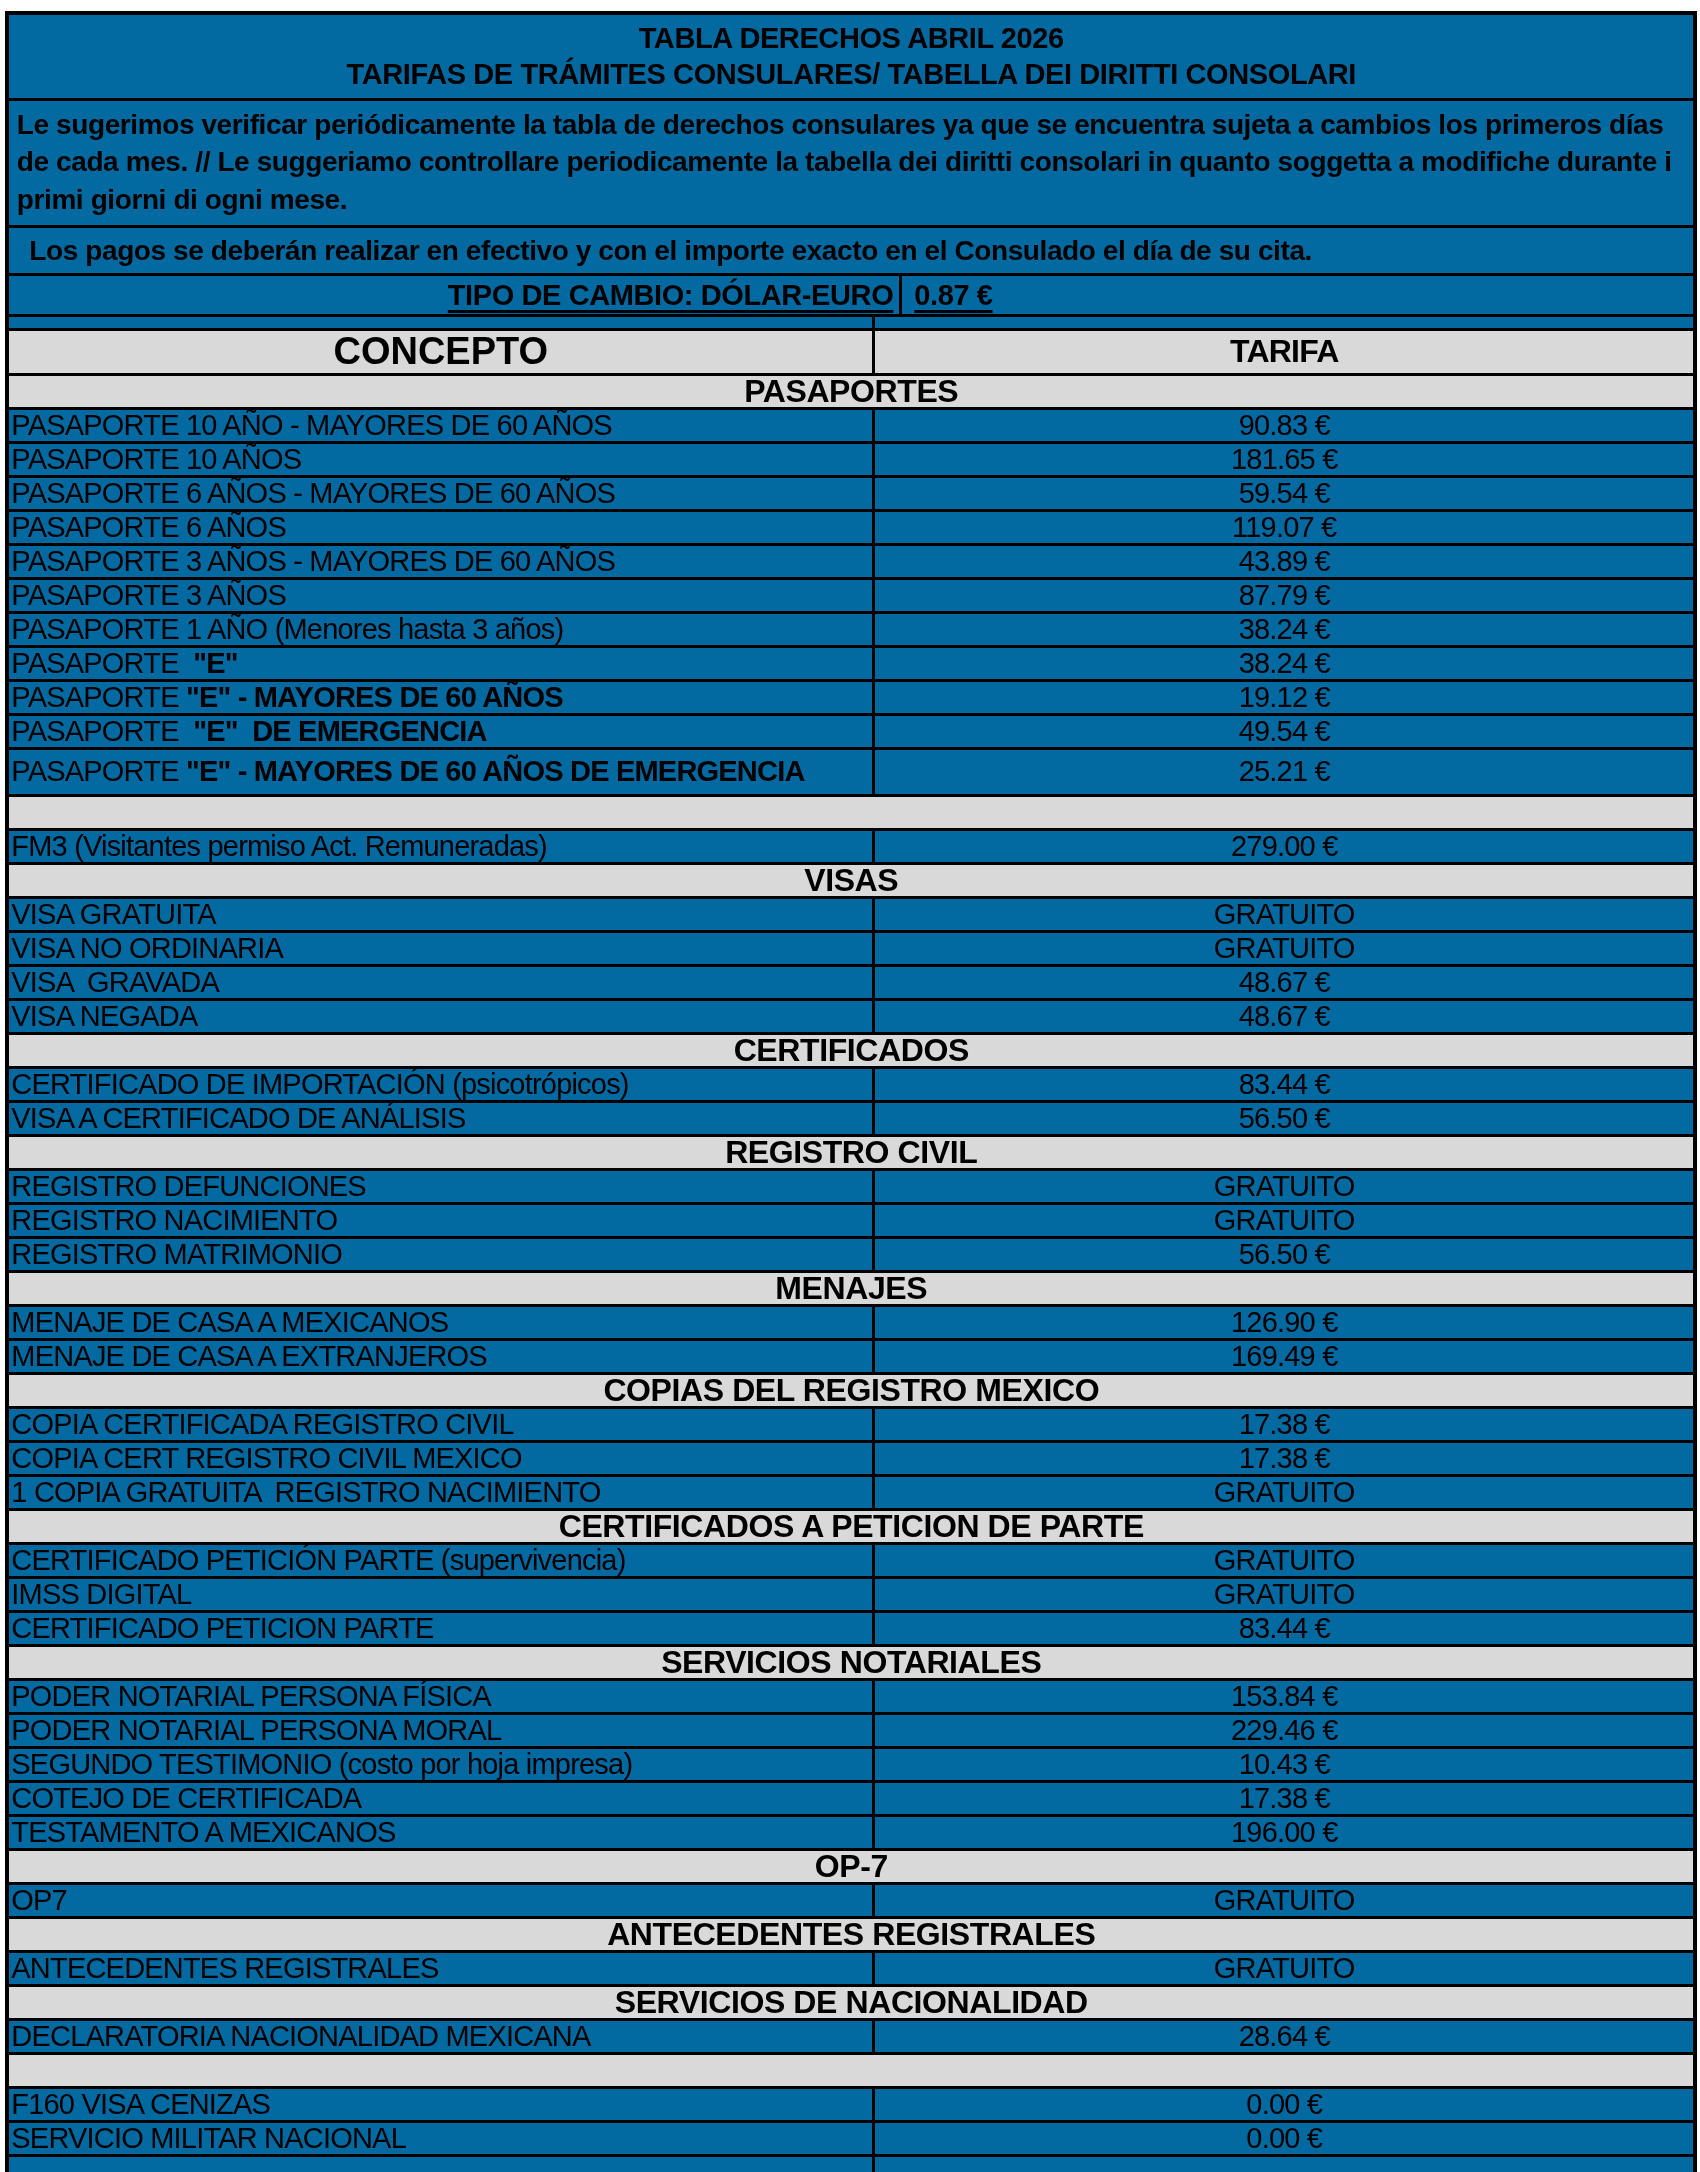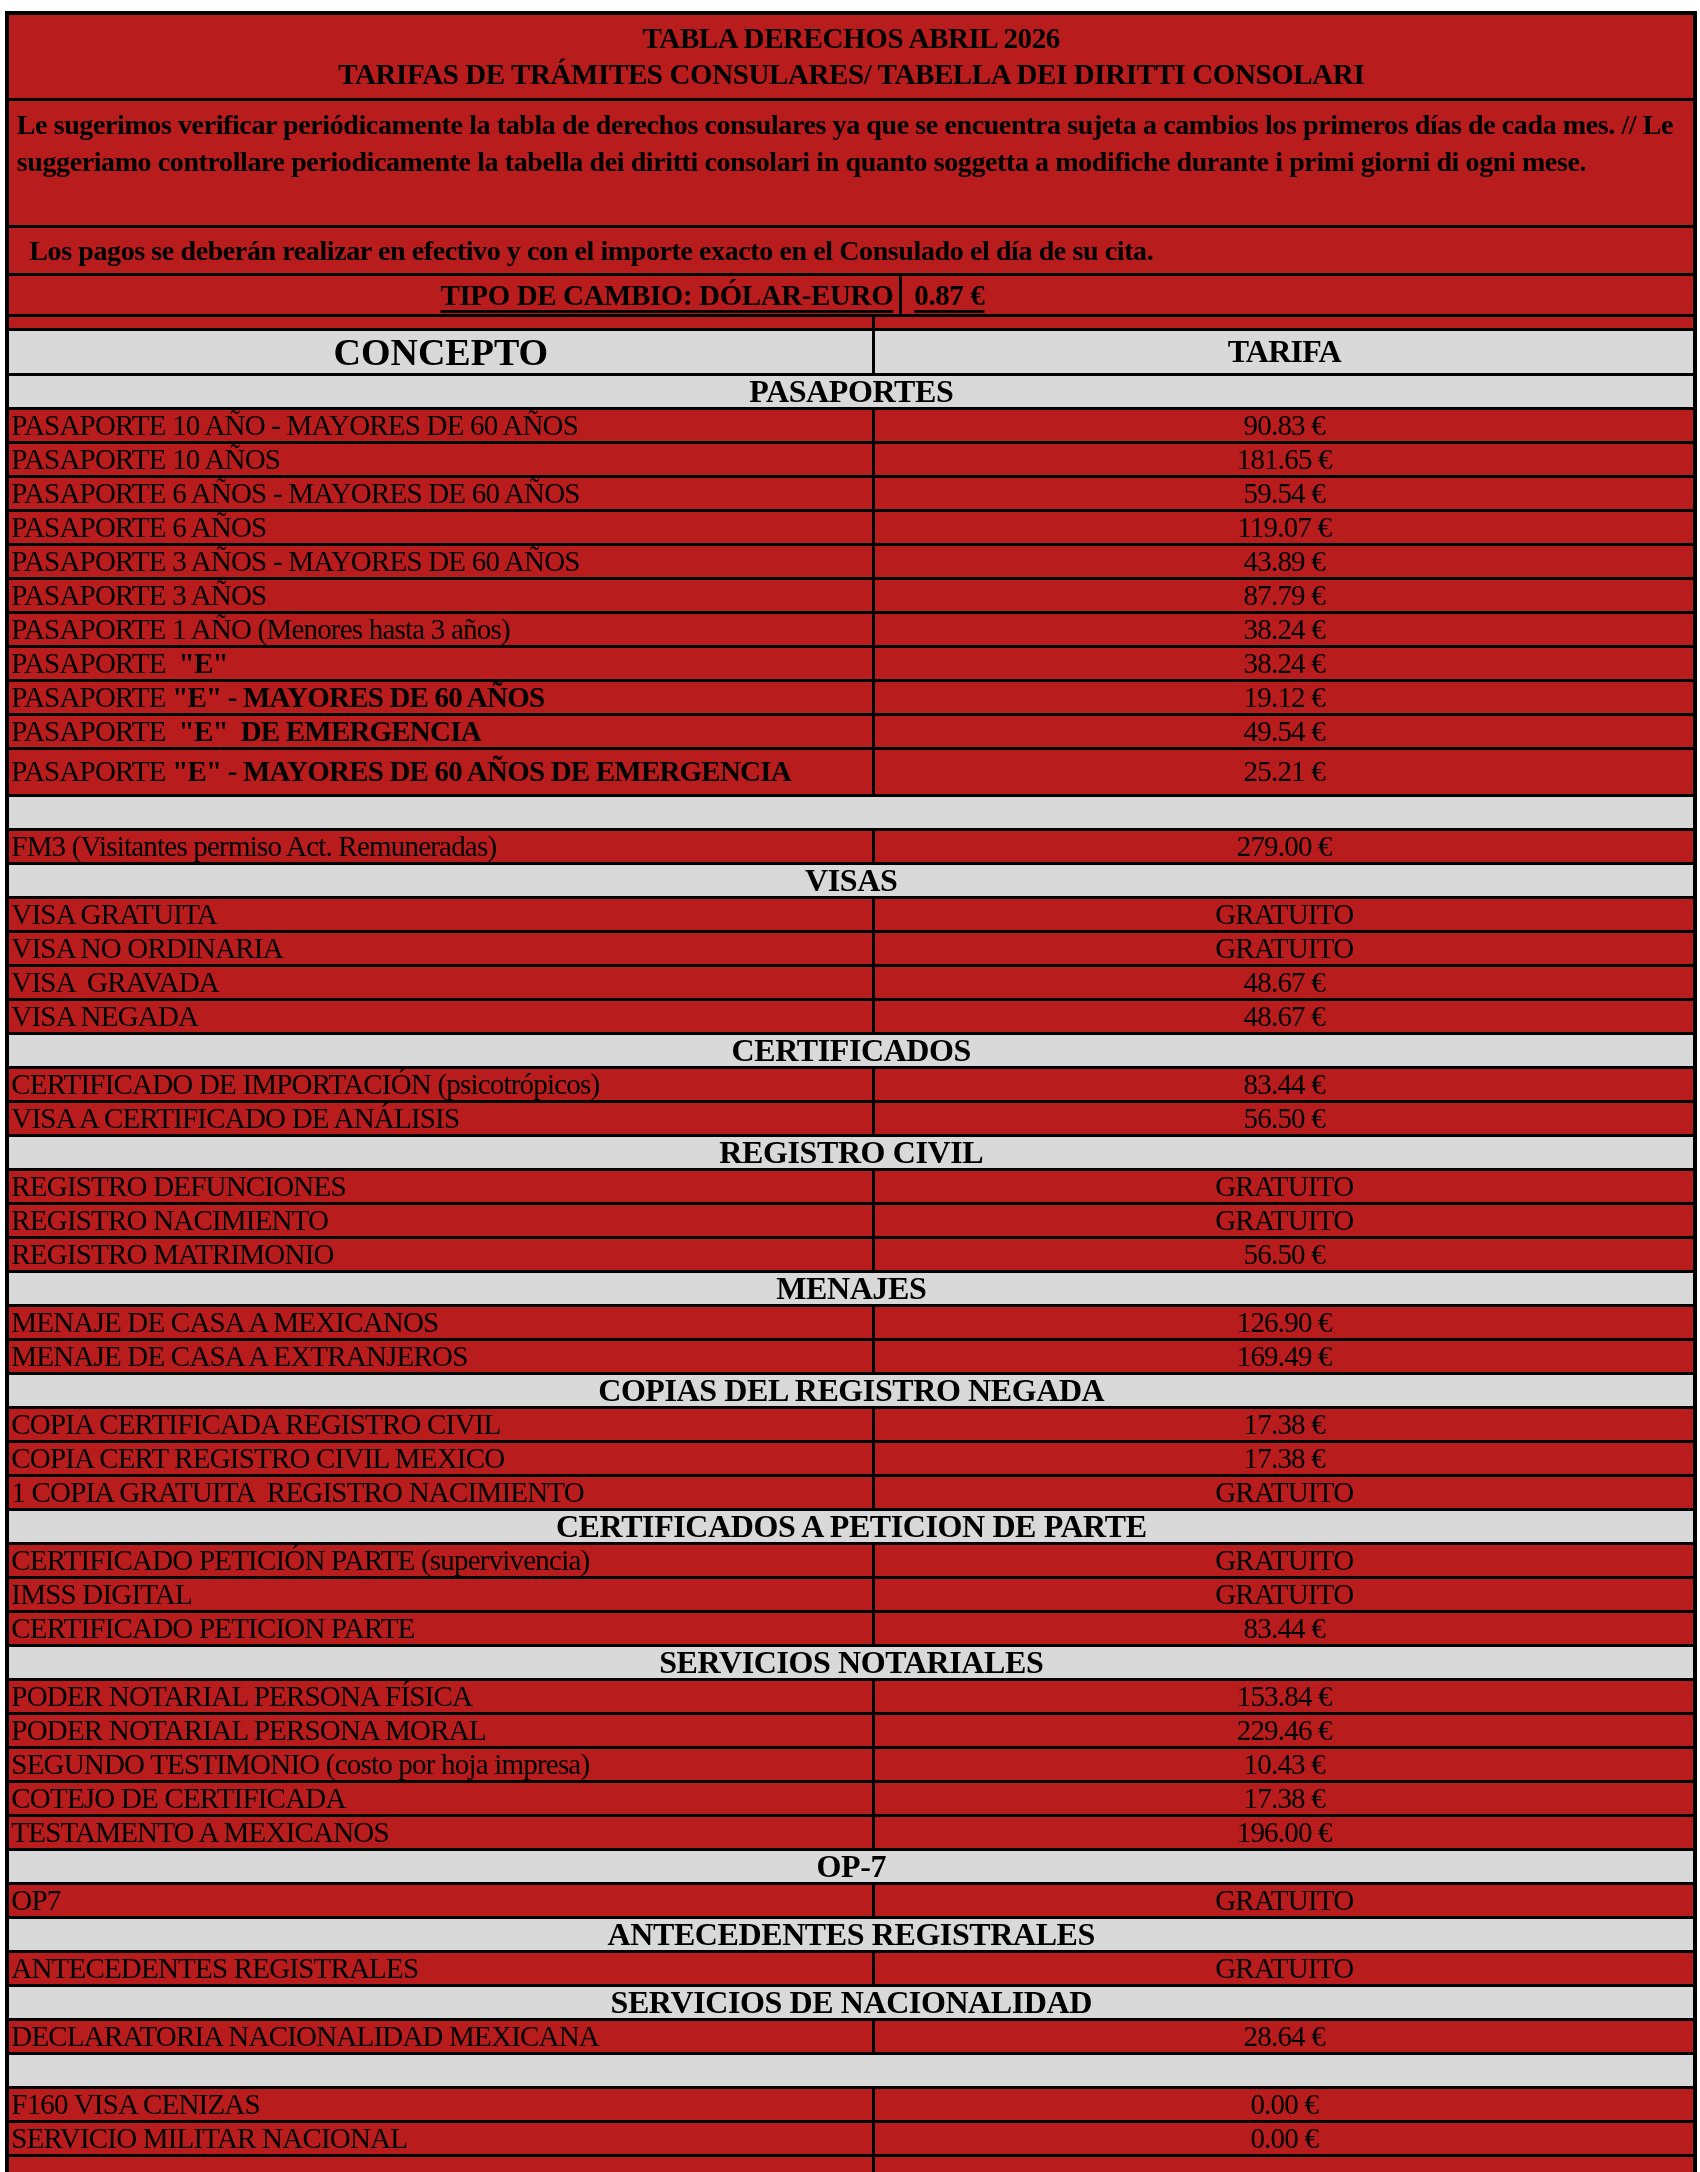--- a/index.html
+++ b/index.html
@@ -8,22 +8,21 @@
     background: #ffffff;
     font-family: "Liberation Sans", sans-serif;
     overflow: hidden;
   }
   .doc {
     margin: 11.3px 3.8px 0 5.3px;
     border: 4.5px solid #000;
     border-bottom: none;
     height: 2161px;
     overflow: hidden;
-    background: #b91c1c;
-    font-family: Liberation Serif, serif;
+    background: #0369a1;
   }
   
   .title-block {
     height: 86px;
     border-bottom: 3.8px solid #000;
     display: flex; flex-direction: column;
     align-items: center; justify-content: center;
     font-weight: bold; font-size: 29px; letter-spacing: -0.4px;
     line-height: 1.22;
   }
@@ -233,21 +232,21 @@
       </div>
       <div class="row section">MENAJES</div>
       <div class="row item">
         <div class="cell-concept"><span>MENAJE DE CASA A MEXICANOS</span></div>
         <div class="cell-tarifa">126.90 €</div>
       </div>
       <div class="row item">
         <div class="cell-concept"><span>MENAJE DE CASA A EXTRANJEROS</span></div>
         <div class="cell-tarifa">169.49 €</div>
       </div>
-      <div class="row section">COPIAS DEL REGISTRO NEGADA</div>
+      <div class="row section">COPIAS DEL REGISTRO MEXICO</div>
       <div class="row item">
         <div class="cell-concept"><span>COPIA CERTIFICADA REGISTRO CIVIL</span></div>
         <div class="cell-tarifa">17.38 €</div>
       </div>
       <div class="row item">
         <div class="cell-concept"><span>COPIA CERT REGISTRO CIVIL MEXICO</span></div>
         <div class="cell-tarifa">17.38 €</div>
       </div>
       <div class="row item">
         <div class="cell-concept"><span>1 COPIA GRATUITA  REGISTRO NACIMIENTO</span></div>

